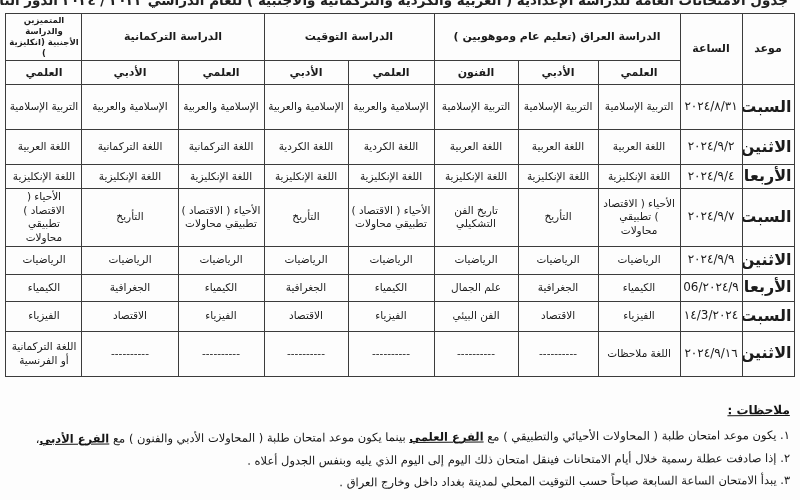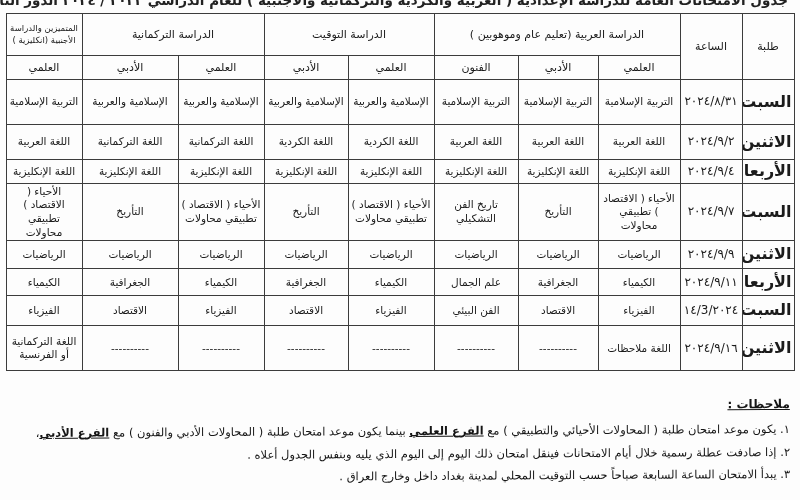--- a/index.html
+++ b/index.html
@@ -29,21 +29,21 @@
   }
   table.exam th, table.exam td {
     border: 1px solid #3c3c3c;
     text-align: center;
     vertical-align: middle;
     padding: 1px 2px;
     overflow: hidden;
   }
   table.exam { border: 1.5px solid #333; }
 
-  thead th { font-weight: normal; font-size: 11px; line-height: 1.25; }
+  thead th { font-weight: bold; font-size: 11px; line-height: 1.25; }
   tr.group-row { height: 42px; }
   tr.sub-row { height: 24px; }
   th.elite-h { font-size: 8.5px; line-height: 1.3; vertical-align: top; padding-top: 2px; }
   th.daydate-h { font-size: 11px; vertical-align: bottom; padding-bottom: 8px; }
 
   tbody td { font-size: 10.5px; line-height: 1.3; }
   td.day { font-weight: bold; font-size: 16px; }
   td.date { font-size: 12px; letter-spacing: 0.2px; }
 
   .notes {
@@ -79,23 +79,23 @@
         <col style="width:80px">
         <col style="width:84px">
       <col style="width:86px">
         <col style="width:84px">
       <col style="width:86px">
         <col style="width:96px">
       <col style="width:76px">
     </colgroup>
     <thead>
       <tr class="group-row">
-        <th rowspan="2" class="daydate-h">طلبة</th>
+        <th rowspan="2" class="daydate-h">موعد</th>
         <th rowspan="2" class="daydate-h">الساعة</th>
-        <th colspan="3">الدراسة العربية (تعليم عام وموهوبين )</th>
+        <th colspan="3">الدراسة العراق (تعليم عام وموهوبين )</th>
         <th colspan="2">الدراسة التوقيت</th>
         <th colspan="2">الدراسة التركمانية</th>
         <th class="elite-h">المتميزين والدراسة الأجنبية (انكليزية )</th>
       </tr>
       <tr class="sub-row">
         <th>العلمي</th>
         <th>الأدبي</th>
         <th>الفنون</th>
         <th>العلمي</th>
         <th>الأدبي</th>
@@ -160,21 +160,21 @@
           <td>الرياضيات</td>
           <td>الرياضيات</td>
           <td>الرياضيات</td>
           <td>الرياضيات</td>
           <td>الرياضيات</td>
           <td>الرياضيات</td>
           <td>الرياضيات</td>
         </tr>
         <tr style="height: 27px;">
           <td class="day">الأربعاء</td>
-          <td class="date">٢٠٢٤/٩/١١</td>
+          <td class="date">٢٠٢٤/٩/06</td>
           <td>الكيمياء</td>
           <td>الجغرافية</td>
           <td>علم الجمال</td>
           <td>الكيمياء</td>
           <td>الجغرافية</td>
           <td>الكيمياء</td>
           <td>الجغرافية</td>
           <td>الكيمياء</td>
         </tr>
         <tr style="height: 30px;">

